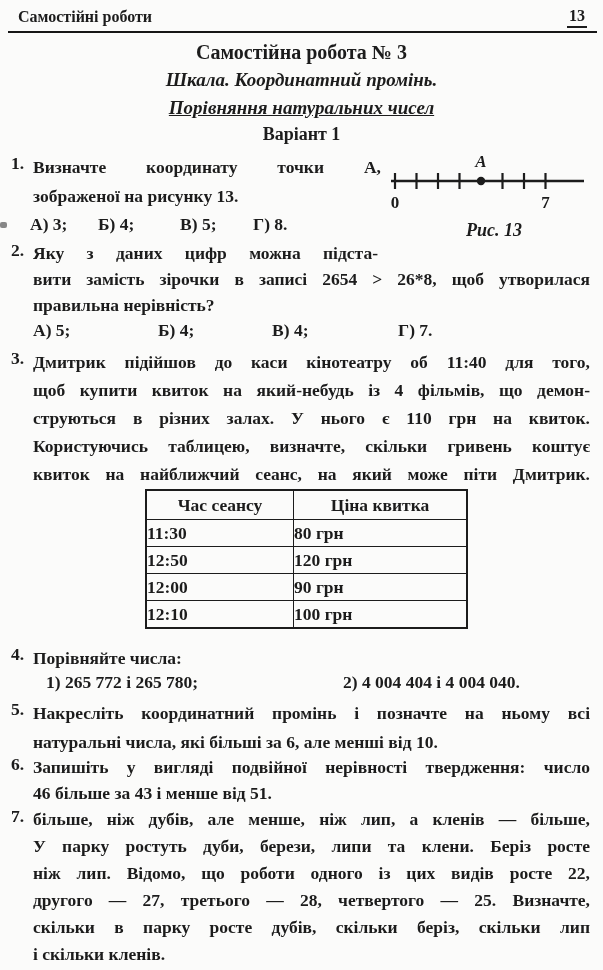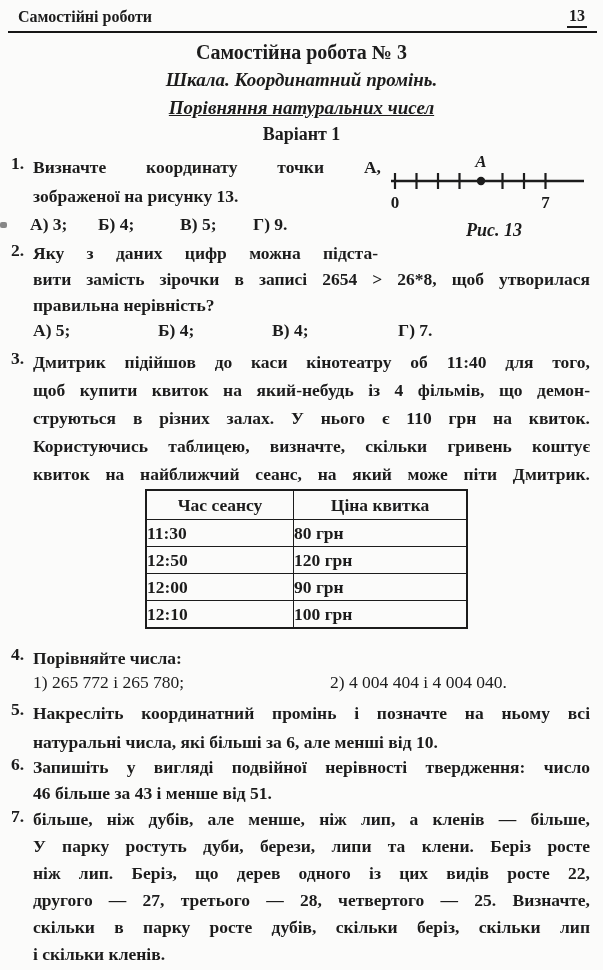--- a/index.html
+++ b/index.html
@@ -49,21 +49,21 @@
   
   #ticket-table{left:145px;top:489px;border-collapse:collapse;font-size:17.5px;font-weight:700;}
   #ticket-table td,#ticket-table th{border:1.6px solid #1c1c1c;padding:0;}
   #ticket-table{border:2.6px solid #1c1c1c;}
   #ticket-table th{width:146px;height:28px;font-weight:700;}
   #ticket-table td{height:26px;}
   #ticket-table .c2{width:172px;}
   
   #p4{left:0;top:644px;width:603px;height:56px;}
   #p4 .ptext{width:557px;line-height:28px;}
-  #p4 .items{position:absolute;left:33px;top:28px;width:557px;height:24px;font-size:17.5px;font-weight:400;}
+  #p4 .items{position:absolute;left:46px;top:28px;width:557px;height:24px;font-size:17.5px;font-weight:700;}
   #p4 .items span{position:absolute;white-space:nowrap;}
   #p4 .i1{left:0;} #p4 .i2{left:297px;}
   #p5{left:0;top:699px;width:603px;}
   #p5 .ptext{width:557px;line-height:29px;}
   #p6{left:0;top:754px;width:603px;}
   #p6 .ptext{width:557px;line-height:26px;}
   #p7{left:0;top:806px;width:603px;}
   #p7 .ptext{width:557px;line-height:27px;}
   
   .artifact{left:0;top:222px;width:7px;height:6px;background:#6a6a6a;border-radius:2px;opacity:.8;}
@@ -84,21 +84,21 @@
 <div class="abs" id="p1">
   <span class="pnum">1.</span>
   <div class="ptext">
     <div class="jline">Визначте координату точки А,</div>
     <div class="lline">зображеної на рисунку 13.</div>
   </div>
   <div class="optrow">
     <span class="o1">А) 3;</span>
     <span class="o2">Б) 4;</span>
     <span class="o3">В) 5;</span>
-    <span class="o4">Г) 9.</span>
+    <span class="o4">Г) 8.</span>
   </div>
 </div>
 
 <div class="abs" id="fig">
   <svg width="212" height="62" viewBox="0 0 212 62">
     <line x1="3" y1="31" x2="196" y2="31" stroke="#1c1c1c" stroke-width="2.6"></line>
     <line x1="7" y1="23" x2="7" y2="39" stroke="#1c1c1c" stroke-width="2.2"></line>
     <line x1="28.5" y1="23" x2="28.5" y2="39" stroke="#1c1c1c" stroke-width="2.2"></line>
     <line x1="50" y1="23" x2="50" y2="39" stroke="#1c1c1c" stroke-width="2.2"></line>
     <line x1="71.5" y1="23" x2="71.5" y2="39" stroke="#1c1c1c" stroke-width="2.2"></line>
@@ -189,18 +189,18 @@
     <div class="jline">Запишіть у вигляді подвійної нерівності твердження: число</div>
     <div class="lline">46 більше за 43 і менше від 51.</div>
   </div>
 </div>
 
 <div class="abs" id="p7">
   <span class="pnum">7.</span>
   <div class="ptext">
     <div class="jline">більше, ніж дубів, але менше, ніж лип, а кленів — більше,</div>
     <div class="jline">У парку ростуть дуби, берези, липи та клени. Беріз росте</div>
-    <div class="jline">ніж лип. Беріз, що дерев одного із цих видів росте 22,</div>
+    <div class="jline">ніж лип. Відомо, що роботи одного із цих видів росте 22,</div>
     <div class="jline">другого — 27, третього — 28, четвертого — 25. Визначте,</div>
     <div class="jline">скільки в парку росте дубів, скільки беріз, скільки лип</div>
     <div class="lline">і скільки кленів.</div>
   </div>
 </div>
 
 </body></html>

